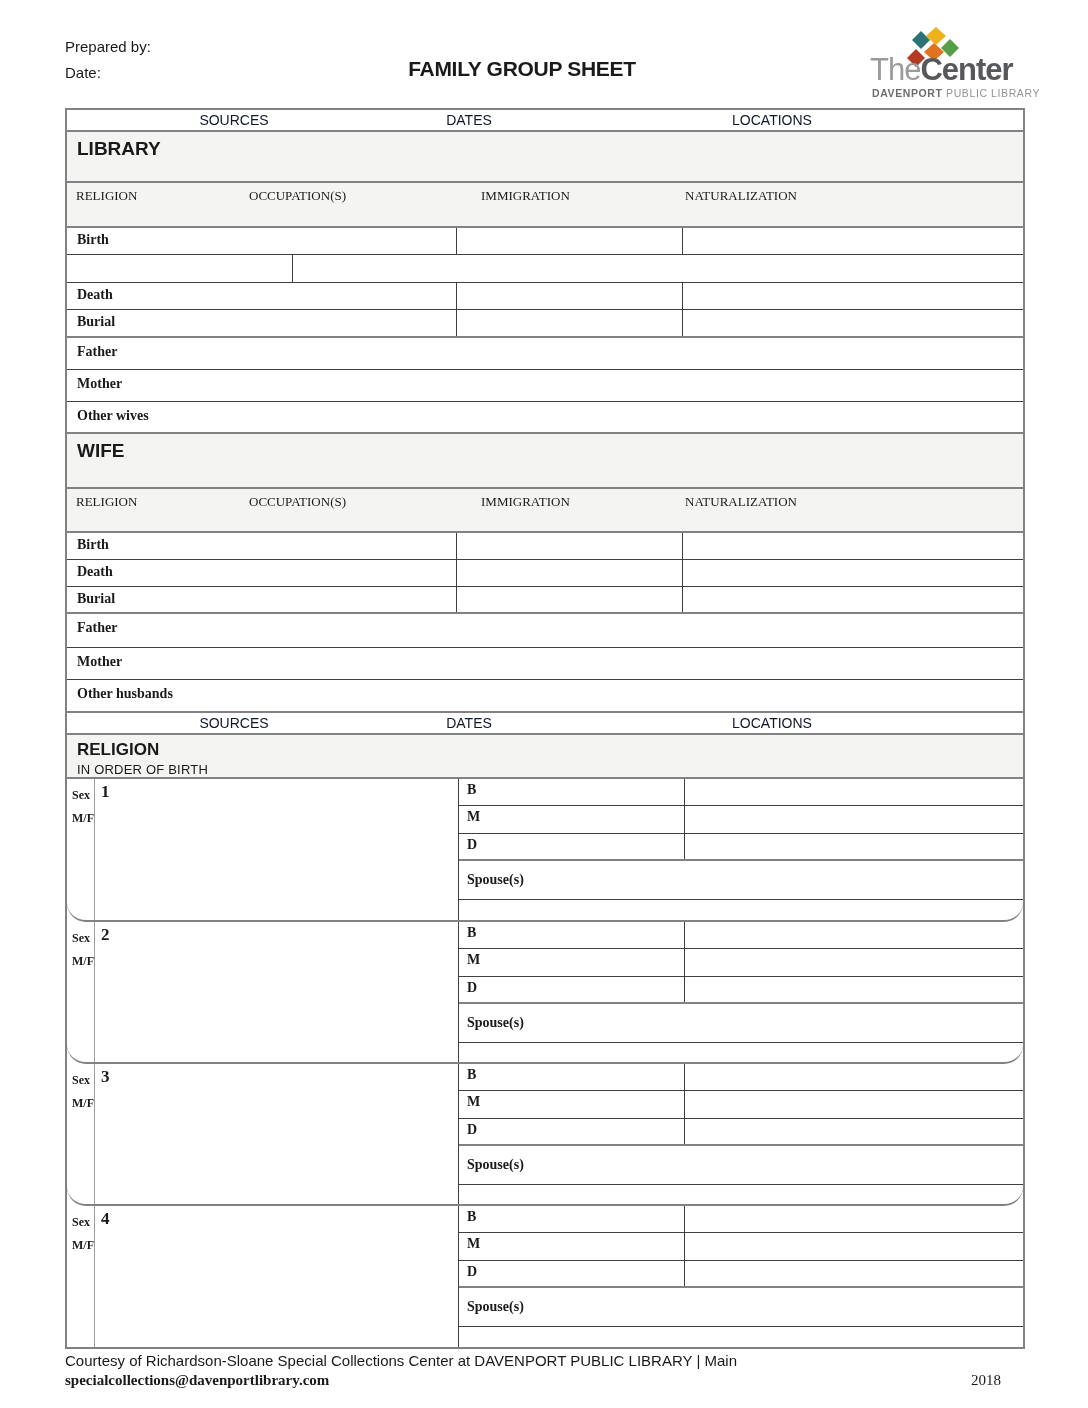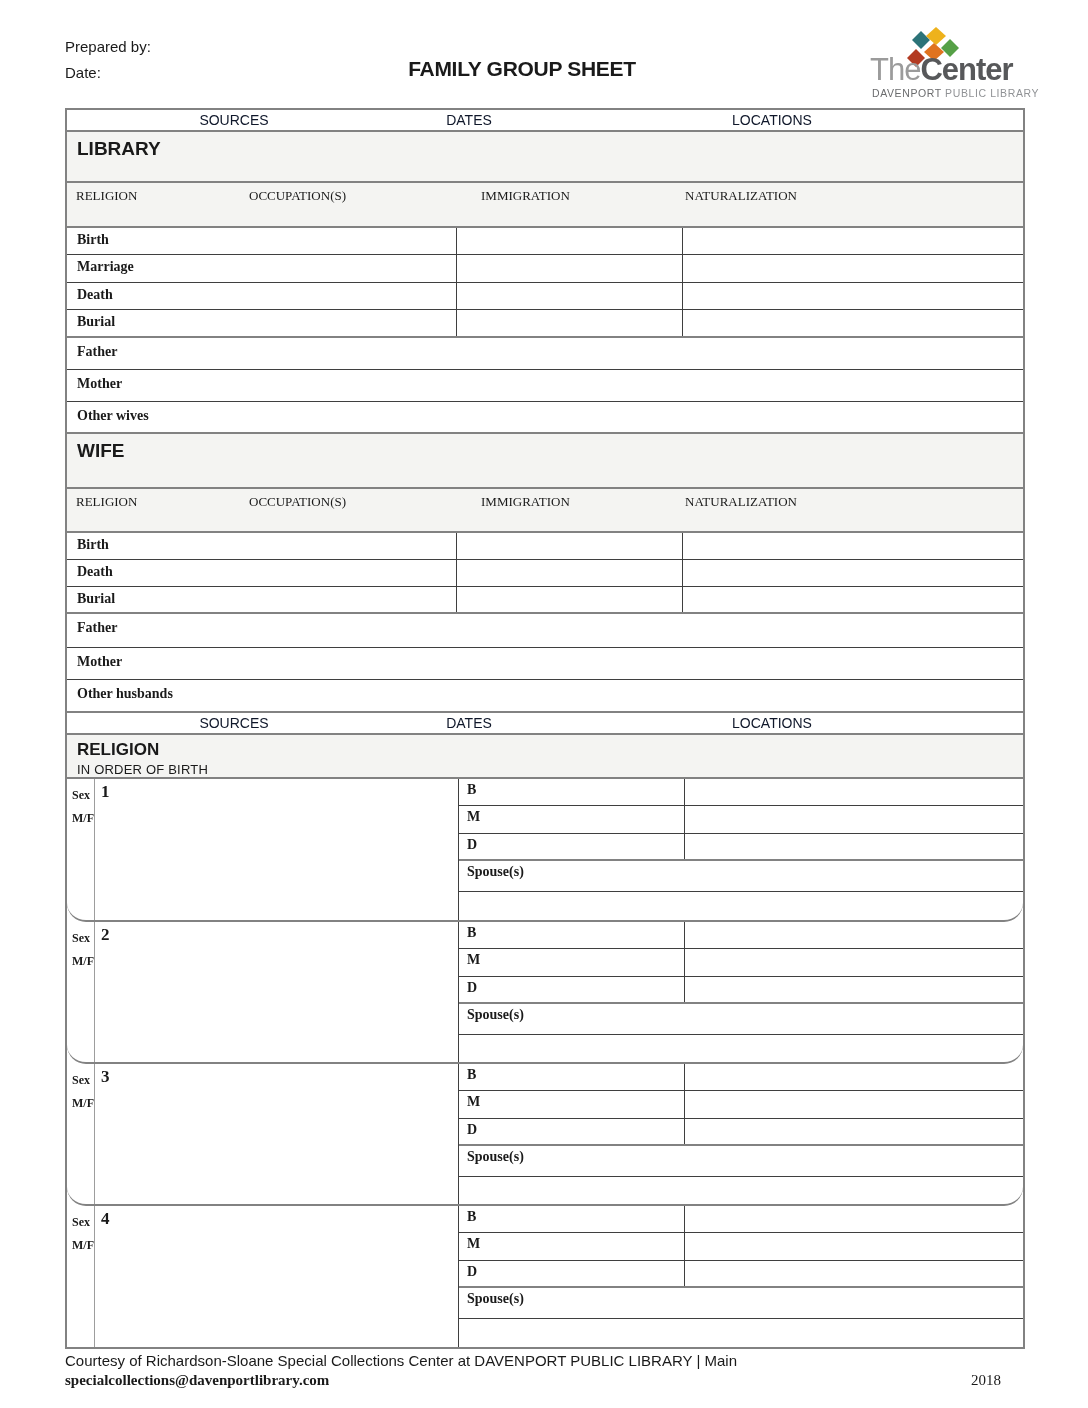--- a/index.html
+++ b/index.html
@@ -13,21 +13,21 @@
   .doc-title  { position:absolute; left:522px; top:57px; transform:translateX(-50%);
                 font-size:21px; font-weight:bold; letter-spacing:-0.3px; white-space:nowrap; }
   
   .logo { position:absolute; left:870px; top:27px; width:150px; }
   .logo-diamonds { position:absolute; left:36px; top:0; }
   .logo-text { position:absolute; left:0; top:25px; font-size:31px; letter-spacing:-1px; white-space:nowrap; }
   .logo-the { color:#9b9b9b; font-weight:400; }
   .logo-library { color:#57585a; font-weight:800; }
   .logo-sub { position:absolute; left:2px; top:60px; font-size:10.5px; letter-spacing:0.6px;
               color:#909295; white-space:nowrap; }
-  .logo-sub .bold { font-weight:normal; color:#6b6c6e; }
+  .logo-sub .bold { font-weight:bold; color:#6b6c6e; }
   
   .sheet { position:absolute; left:65px; top:108px; width:960px;
            border:2px solid #828282; box-sizing:border-box; background:#fff; }
   .sheet * { box-sizing:border-box; }
   .row { position:relative; width:100%; }
   .bb-thin  { border-bottom:1px solid #3f3f3f; }
   .bb-thick { border-bottom:2px solid #828282; }
   .graybg { background:#f4f4f2; }
   
   .r-colhead { height:22px; }
@@ -69,21 +69,21 @@
   .child-num { font-family:"Liberation Serif", serif; font-weight:bold; font-size:17px;
                padding:3px 0 0 6px; }
   .child-right { flex:1; display:flex; flex-direction:column; }
   .crow { display:flex; }
   .crow .clabel { width:226px; border-right:1px solid #3f3f3f;
                   font-family:"Liberation Serif", serif; font-weight:bold; font-size:14px;
                   padding:3px 0 0 8px; }
   .crow .cloc { flex:1; }
   .crow-b { height:27px; } .crow-m { height:28px; }
   .crow-d { height:27px; border-bottom:2px solid #828282 !important; }
-  .crow-sp { height:31px; }
+  .crow-sp { height:31px;margin-top:8px; }
   .crow-sp .clabel { width:100%; border-right:none; }
   .crow-last { flex:1; border-bottom:none !important; }
   
   .footer { position:absolute; left:65px; top:1352px; width:960px; }
   .footer-line1 { font-size:15px; }
   .footer-line2 { display:flex; justify-content:space-between; margin-top:3px; }
   .footer-email { font-family:"Liberation Serif", serif; font-weight:600; font-size:15px; }
   .footer-year  { font-family:"Liberation Serif", serif; font-size:15px; padding-right:24px; }
 </style>
 </head>
@@ -121,21 +121,20 @@
       <span class="sh sh-1">OCCUPATION(S)</span>
       <span class="sh sh-2">IMMIGRATION</span>
       <span class="sh sh-3">NATURALIZATION</span>
     </div>
     <div class="row ev h27 bb-thin">
       <div class="c1">Birth</div>
       <div class="c2"></div>
       <div class="c3"></div>
     </div>
     <div class="row ev h28 bb-thin">
-      <div class="c1">Marriage</div>
       <div class="c2"></div>
       <div class="c3"></div>
     </div>
     <div class="row ev h27 bb-thin">
       <div class="c1">Death</div>
       <div class="c2"></div>
       <div class="c3"></div>
     </div>
     <div class="row ev h28 bb-thick">
       <div class="c1">Burial</div>

